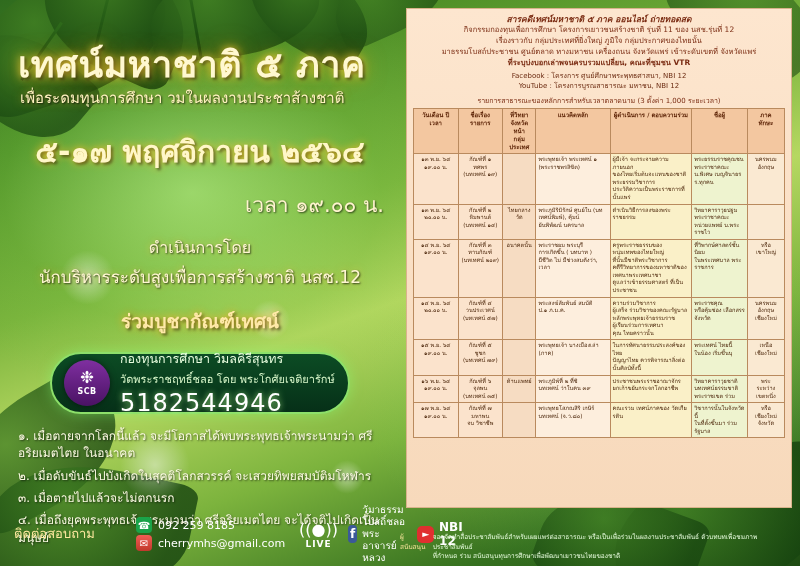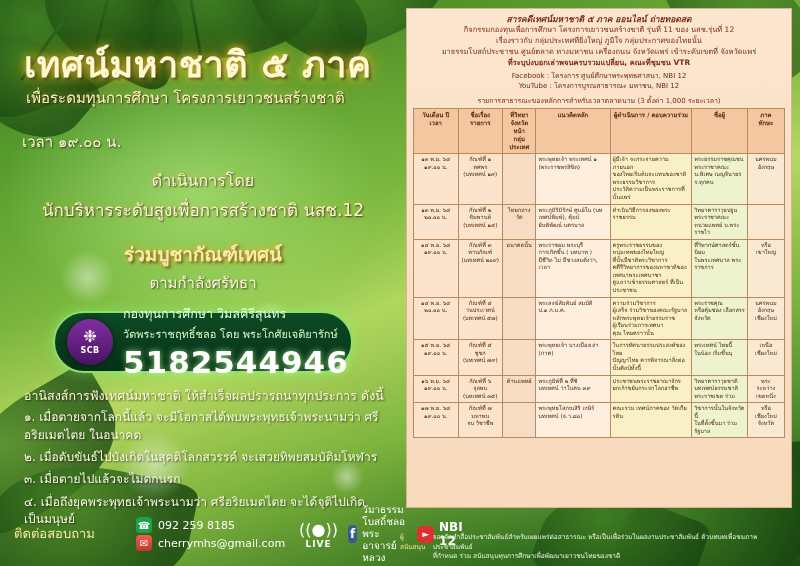--- a/index.html
+++ b/index.html
@@ -47,40 +47,40 @@
   .sprig.s3{ left:20px; top:10px; transform:rotate(35deg);}
   .bokeh{ position:absolute; border-radius:50%; background:radial-gradient(circle,rgba(255,255,255,.45),rgba(255,255,255,0) 70%);}
   .b1{ left:120px; top:430px; width:70px; height:70px; }
   .b2{ left:250px; top:300px; width:40px; height:40px; }
   .b3{ left:60px;  top:250px; width:55px; height:55px; }
   .b4{ left:330px; top:460px; width:34px; height:34px; }
 
   
   .left {
     position:absolute; left:0; top:0; width:400px; height:564px;
-    padding: 24px 16px 0 22px;
+    padding: 24px 16px 0 16px;
   }
   .title-main {
     font-family:"DejaVu Sans","Liberation Sans",sans-serif;
     font-size: 36px; font-weight:700; color:#fff8d0;
     letter-spacing:.5px; line-height:1.05;
     text-shadow: 0 0 8px rgba(255,210,60,.95), 2px 2px 3px rgba(0,0,0,.65), 0 0 22px rgba(255,160,0,.7);
     margin: 22px 0 2px 2px;
   }
   .title-sub {
     font-size: 15px; color:#fff2bf; margin-left:4px;
     text-shadow: 1px 1px 2px rgba(0,0,0,.7), 0 0 8px rgba(255,190,60,.6);
   }
   .date-line {
     margin-top: 18px; text-align:center;
     font-size: 30px; font-weight:700; color:#fff7c8;
     text-shadow: 0 0 9px rgba(255,190,40,.95), 2px 2px 3px rgba(0,0,0,.6);
   }
   .time-line {
-    text-align:left; font-size:15px; color:#fff4cf; margin-top:20px;
+    text-align:right; font-size:21px; color:#fff4cf; margin-top:13px;
     text-shadow: 1px 1px 2px rgba(0,0,0,.65);
   }
   .by-line, .by-line2 {
     text-align:center; color:#fff6d2;
     text-shadow: 1px 1px 2px rgba(0,0,0,.7), 0 0 7px rgba(255,190,60,.5);
   }
   .by-line { margin-top:14px; font-size:16px; }
   .by-line2 { font-size:17px; margin-top:3px; }
   .invite {
     text-align:center; margin-top:16px;
@@ -103,21 +103,21 @@
     background: linear-gradient(#7f2fa0,#4a1264);
     display:flex; flex-direction:column; align-items:center; justify-content:center;
     color:#fff; flex:none; margin-right:10px;
     box-shadow: 0 0 6px rgba(0,0,0,.5);
   }
   .scb .glyph { font-size:17px; line-height:1; }
   .scb .txt { font-size:8px; font-weight:700; letter-spacing:.5px; margin-top:1px;}
   .donate-texts { color:#fff; }
   .donate-l1 { font-size:12.5px; color:#eaffe0; }
   .donate-l2 { font-size:11px; color:#d6f5c8; margin-top:1px;}
-  .donate-num { font-size:31px; font-weight:700; color:#ffffff; letter-spacing:1px; margin-top:1px;
+  .donate-num { font-size:24px; font-weight:400; color:#ffffff; letter-spacing:1px; margin-top:1px;
     text-shadow: 0 0 6px rgba(180,255,140,.8);}
 
   
   .merit { margin-top: 14px; padding-left: 2px; }
   .merit-head { font-size:12.5px; color:#fff8d8; line-height:1.4;
     text-shadow: 1px 1px 2px rgba(0,0,0,.6); }
   .merit-item { font-size:12px; color:#fdfbe4; line-height:1.45; margin-top:5px;
     text-shadow: 1px 1px 2px rgba(0,0,0,.6); }
 
   
@@ -205,44 +205,43 @@
   <div class="sprig s3"></div>
   <div class="bokeh b1"></div>
   <div class="bokeh b2"></div>
   <div class="bokeh b3"></div>
   <div class="bokeh b4"></div>
 
   <div class="corner" style="white-space: pre-line;">๒</div>
 
   <div class="left">
     <div class="title-main" style="white-space: pre-line;">เทศน์มหาชาติ ๕ ภาค</div>
-    <div class="title-sub" style="white-space: pre-line;">เพื่อระดมทุนการศึกษา โครงการเยาวชนสร้างชาติ</div>
-
+    <div class="title-sub" style="white-space: pre-line;">เพื่อระดมทุนการศึกษา วมในผลงานประชาส้างชาติ</div>
+
+    <div class="date-line" style="white-space: pre-line;">๕-๑๗ พฤศจิกายน ๒๕๖๔</div>
     <div class="time-line" style="white-space: pre-line;">เวลา ๑๙.๐๐ น.</div>
 
     <div class="by-line" style="white-space: pre-line;">ดำเนินการโดย</div>
     <div class="by-line2" style="white-space: pre-line;">นักบริหารระดับสูงเพื่อการสร้างชาติ นสช.12</div>
 
     <div class="invite" style="white-space: pre-line;">ร่วมบูชากัณฑ์เทศน์</div>
-    <div class="invite2" style="white-space: pre-line;">ตามกำลังศรัทธา</div>
 
     <div class="donate">
       <div class="scb">
         <div class="glyph">❉</div>
         <div class="txt">SCB</div>
       </div>
       <div class="donate-texts">
         <div class="donate-l1" style="white-space: pre-line;">กองทุนการศึกษา วิมลคิรีสุนทร</div>
         <div class="donate-l2" style="white-space: pre-line;">วัดพระราชฤทธิ์ชลอ โดย พระโกศัยเจติยารักษ์</div>
         <div class="donate-num" style="white-space: pre-line;">5182544946</div>
       </div>
     </div>
 
     <div class="merit">
-      <div class="merit-head" style="white-space: pre-line;">อานิสงส์การฟังเทศน์มหาชาติ ให้สำเร็จผลปรารถนาทุกประการ ดังนี้</div>
       <div class="merit-item" style="white-space: pre-line;">๑. เมื่อตายจากโลกนี้แล้ว จะมีโอกาสได้พบพระพุทธเจ้าพระนามว่า ศรีอริยเมตไตย ในอนาคต</div>
       <div class="merit-item" style="white-space: pre-line;">๒. เมื่อดับขันธ์ไปบังเกิดในสุคติโลกสวรรค์ จะเสวยทิพยสมบัติมโหฬาร</div>
       <div class="merit-item" style="white-space: pre-line;">๓. เมื่อตายไปแล้วจะไม่ตกนรก</div>
       <div class="merit-item" style="white-space: pre-line;">๔. เมื่อถึงยุคพระพุทธเจ้าพระนามว่า ศรีอริยเมตไตย จะได้จุติไปเกิดเป็นมนุษย์</div>
 
     </div>
   </div>
 
   <div class="footer">
     <div>

